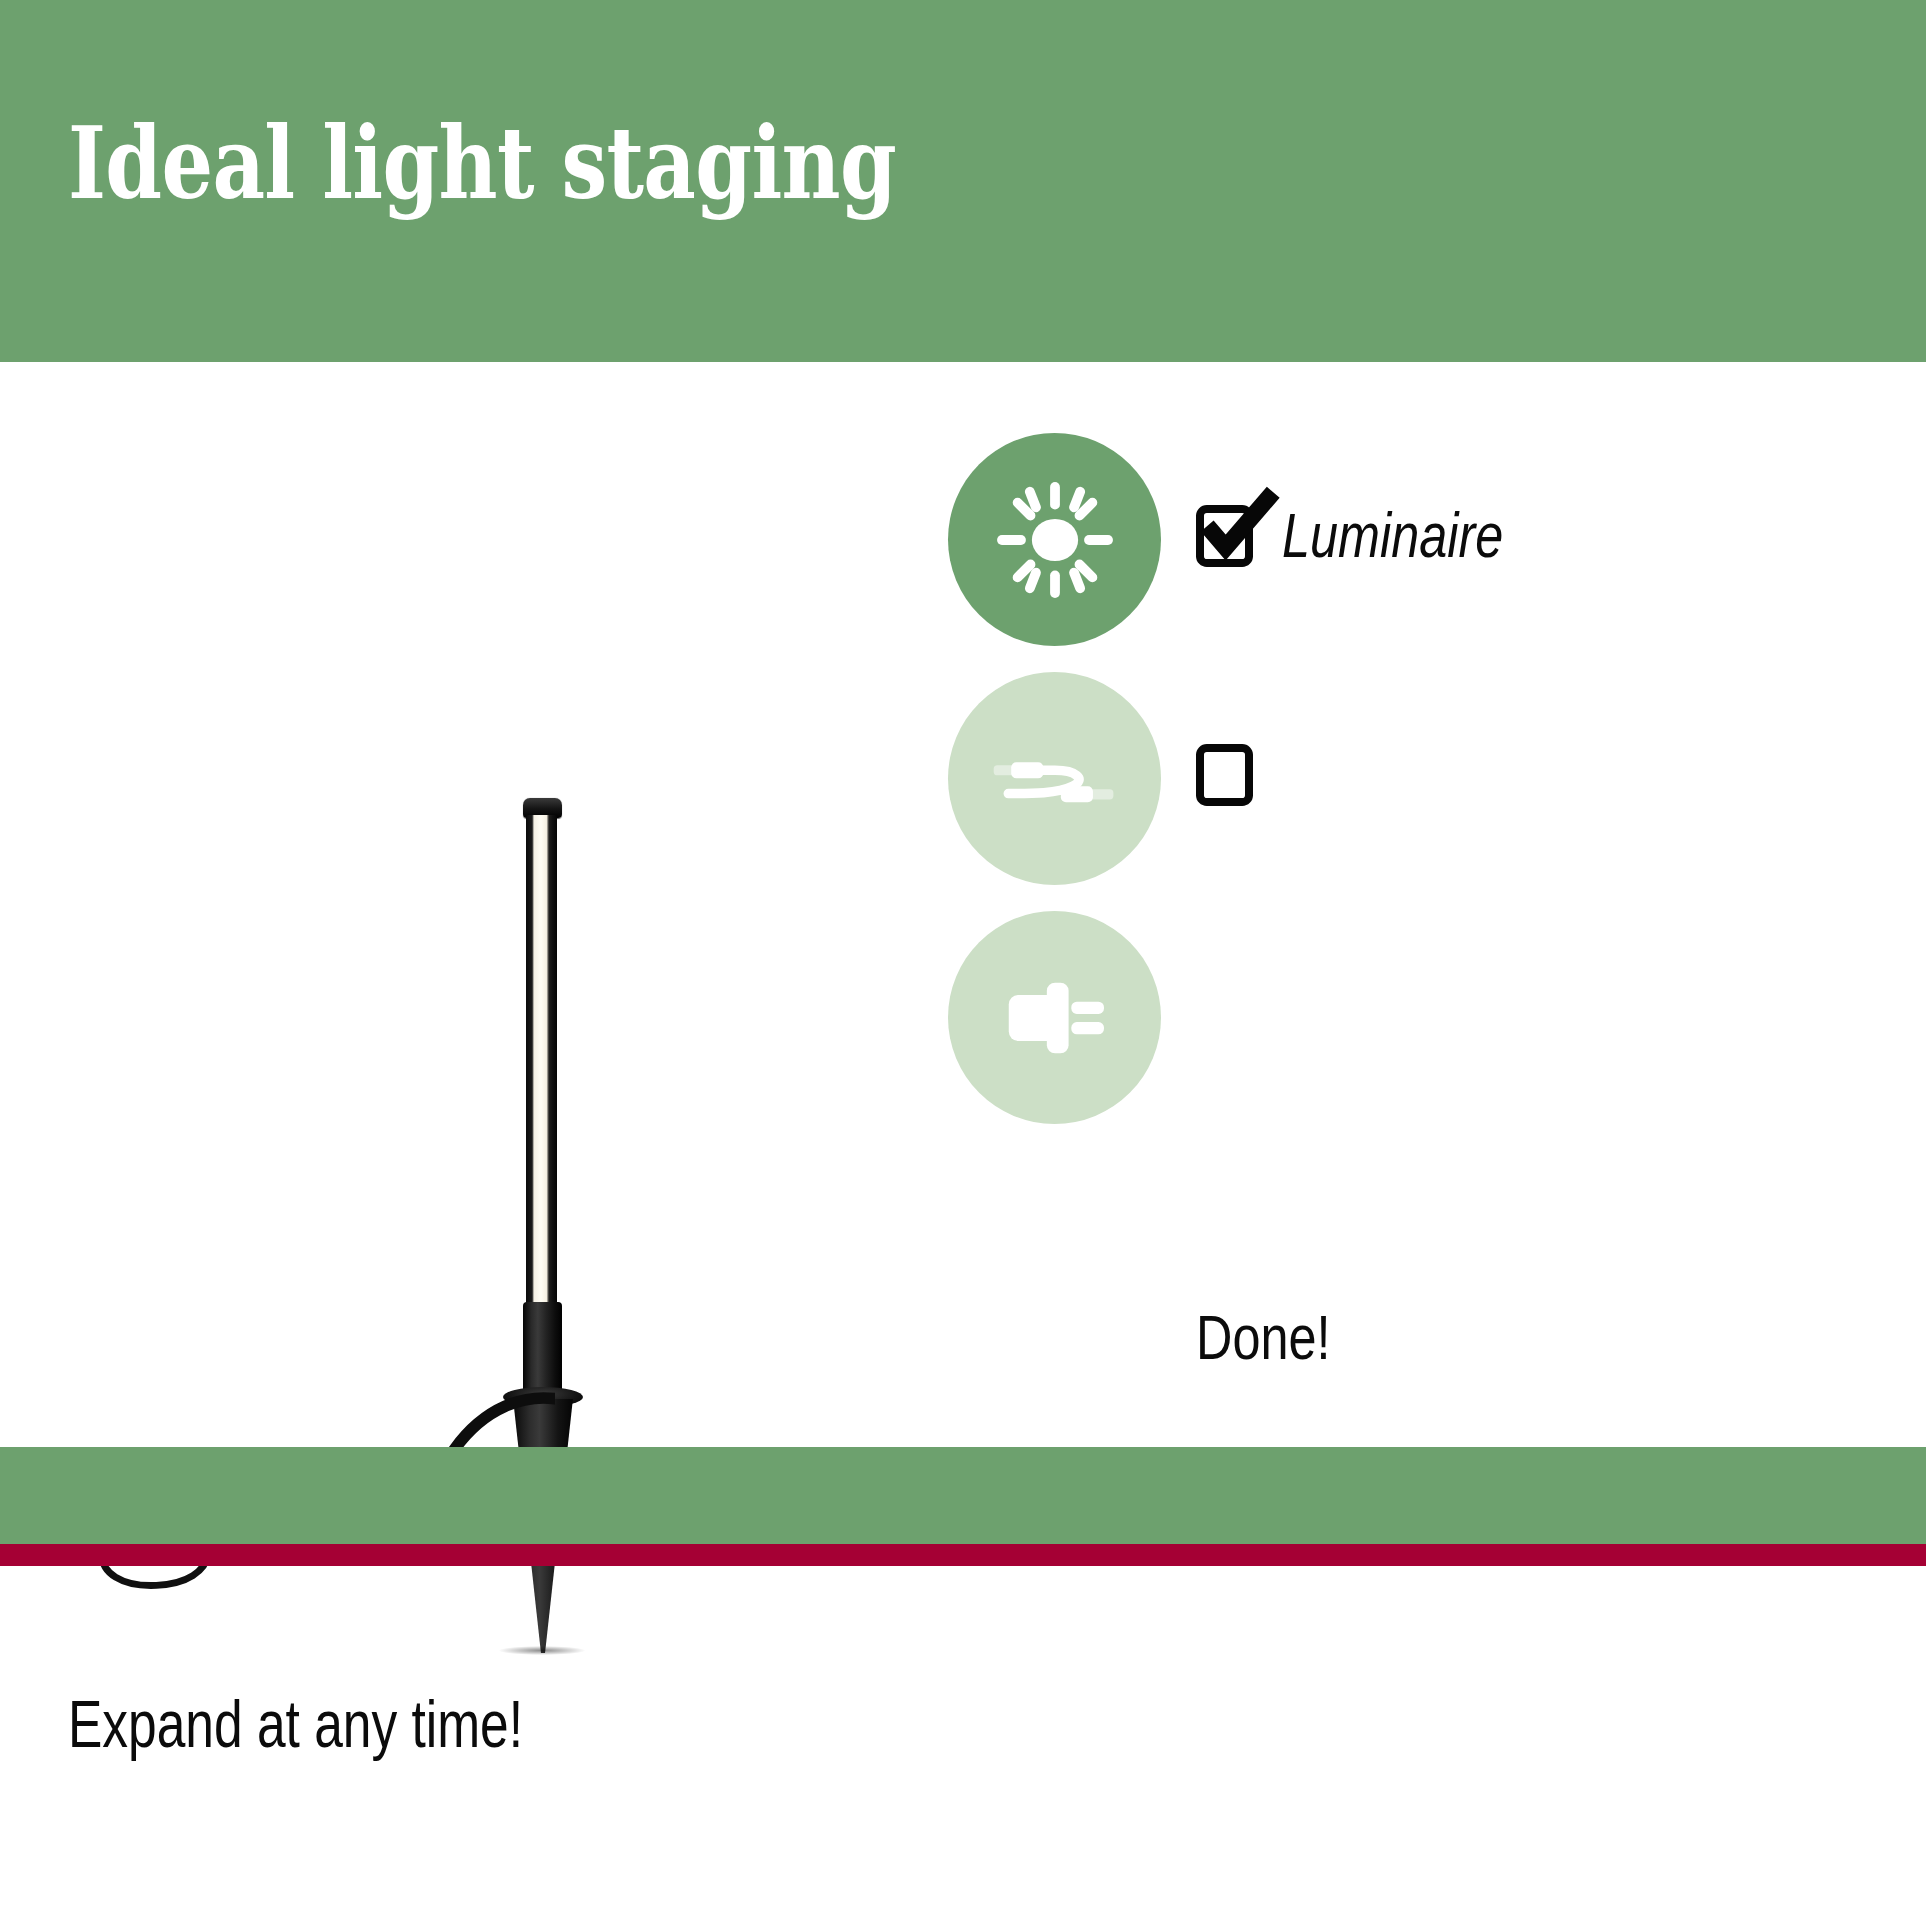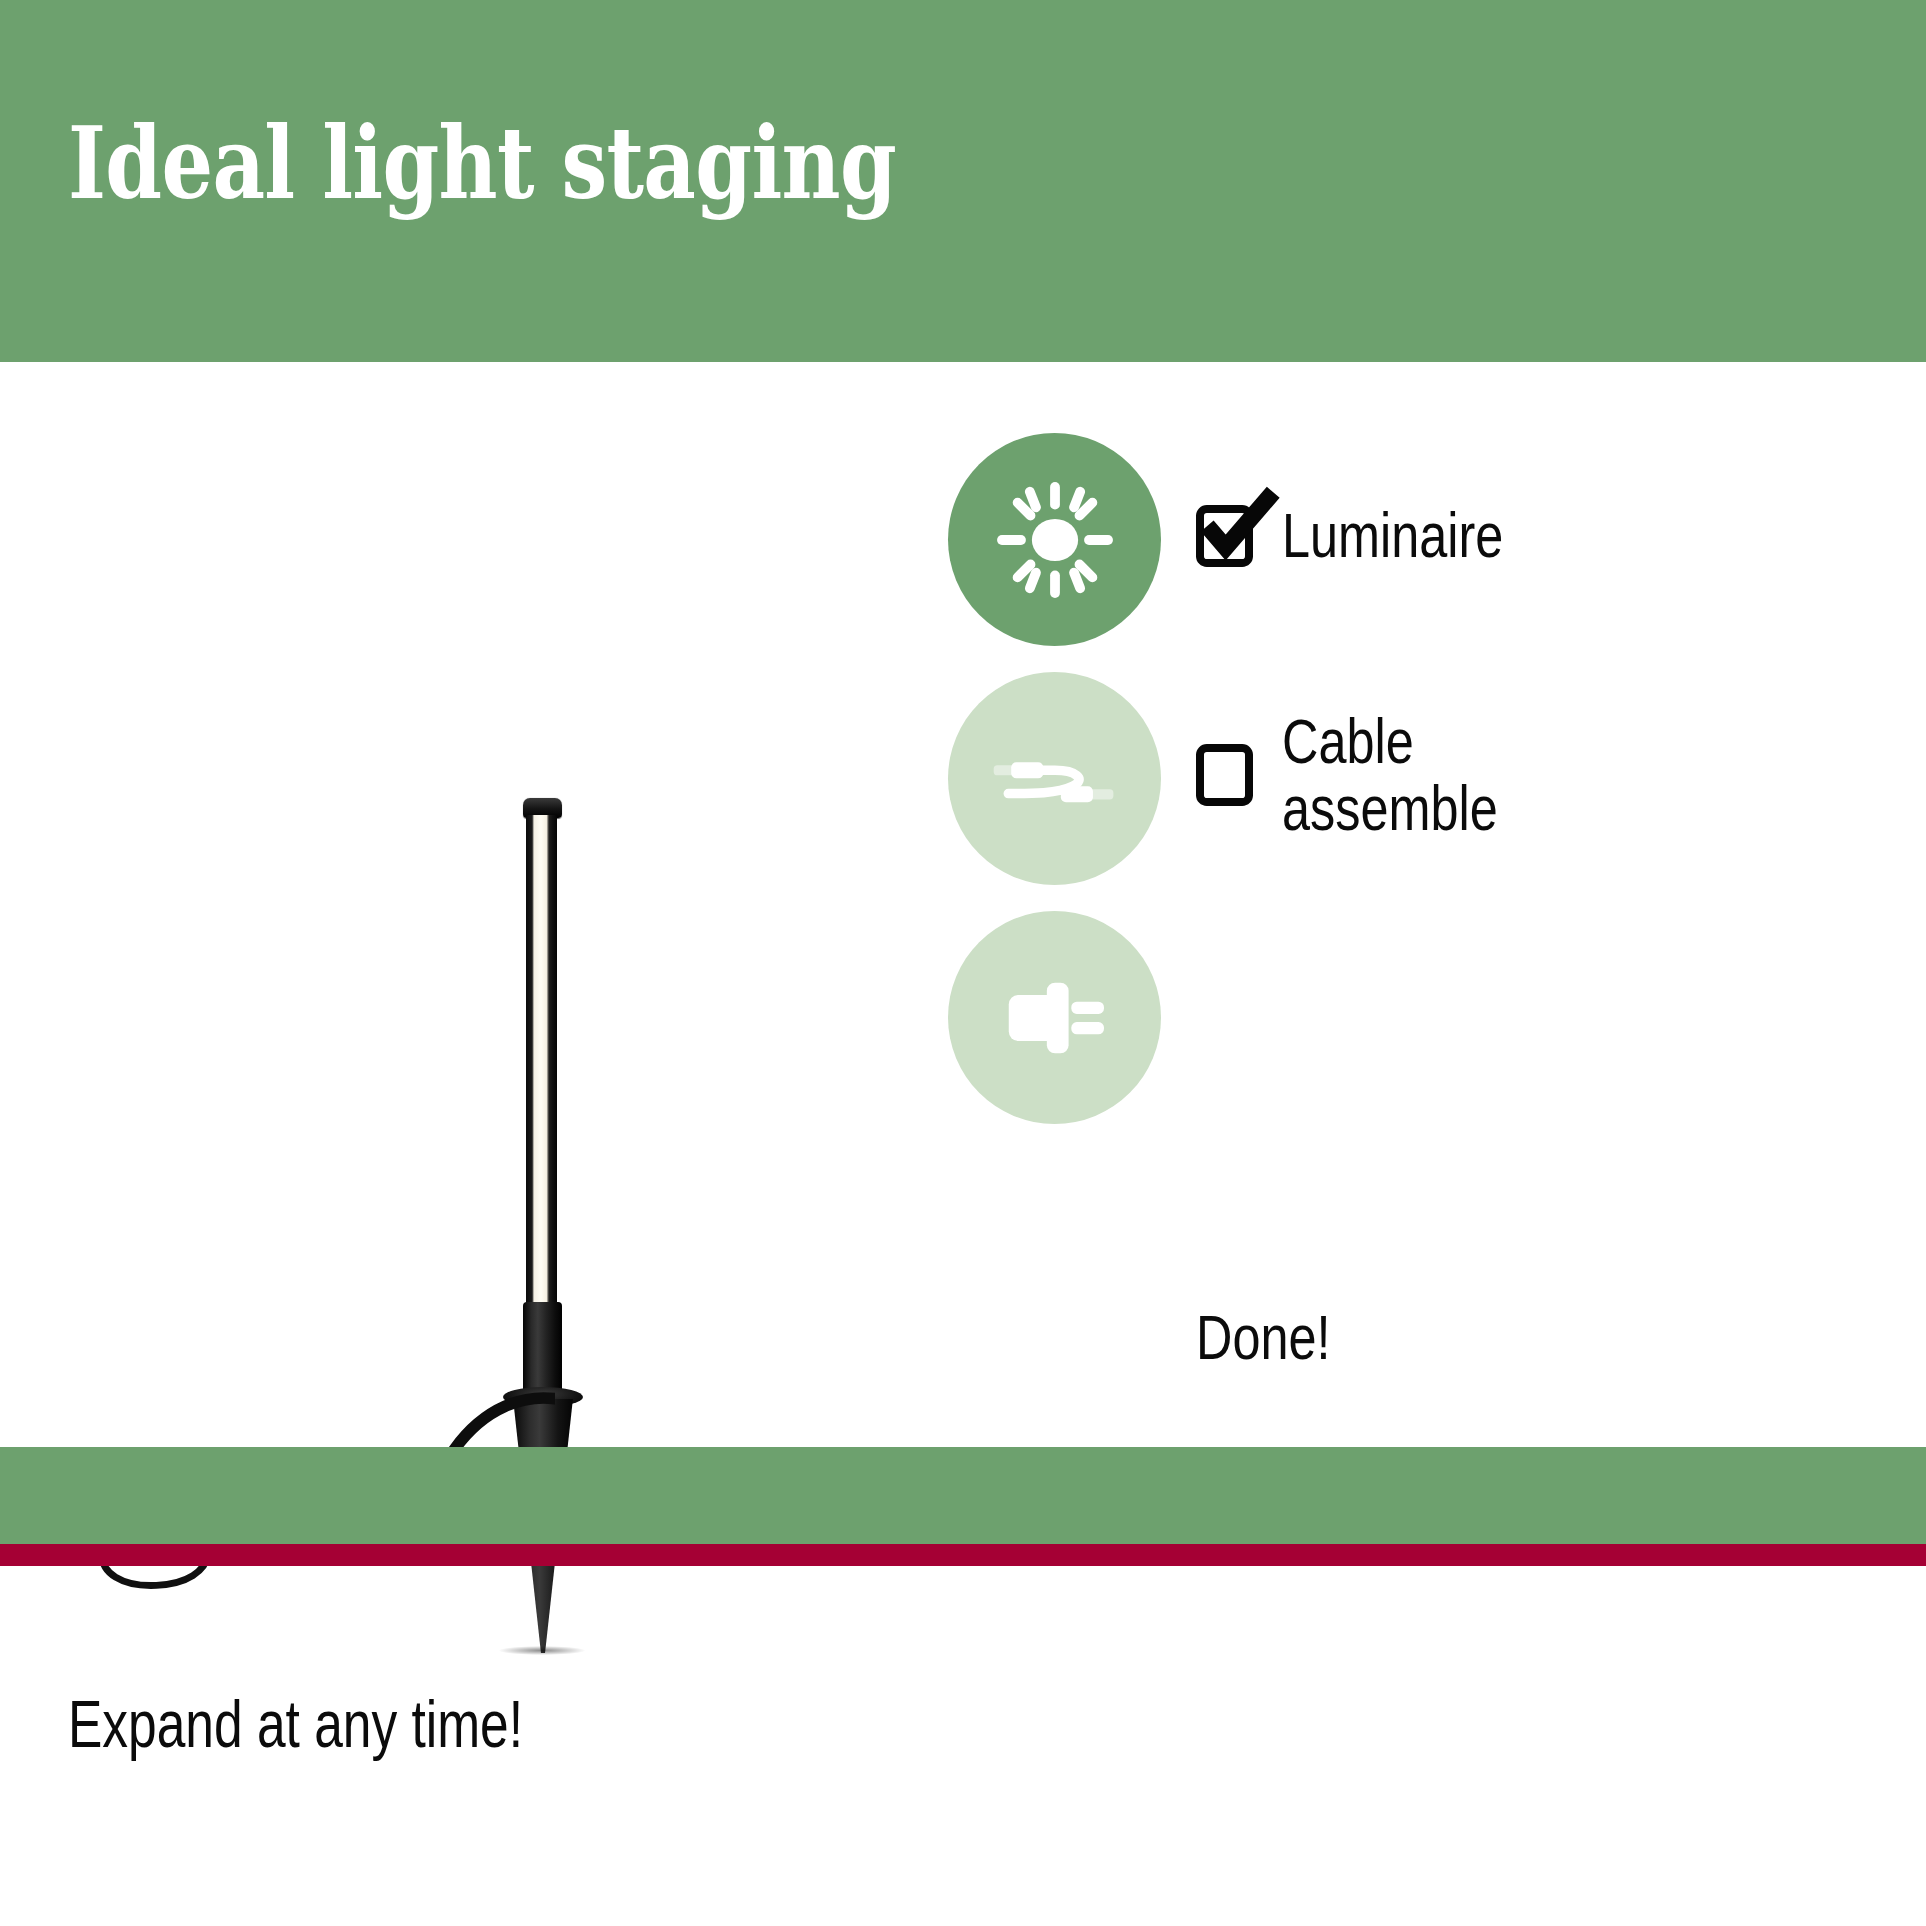--- a/index.html
+++ b/index.html
@@ -49,21 +49,21 @@
   .connector-ring{position:absolute;left:77px;top:1140px;width:17px;height:32px;
       background:repeating-linear-gradient(90deg,#3f6fae 0px,#3f6fae 2.3px,#2b5d9e 2.3px,#2b5d9e 4.6px);
       border-radius:3.1px;}
   .connector-nut{position:absolute;left:60px;top:1143px;width:20px;height:28px;
       background:repeating-linear-gradient(90deg,#232323 0px,#232323 2.3px,#3b3b3b 2.3px,#3b3b3b 4.6px);
       border-radius:3.9px;}
   .connector-strap{position:absolute;left:65px;top:1165px;width:116px;height:40px;}
 
   
   #checklist{position:absolute;left:948px;top:416px;width:925px;}
-  .check-row{position:relative;height:239px;}
+  .check-row{position:relative;height:239px;font-style:italic;}
   .icon-circle{position:absolute;left:0;top:17px;width:213px;height:213px;border-radius:50%;
       display:flex;align-items:center;justify-content:center;}
   .icon-circle.active{background:#6da16e;}
   .icon-circle.inactive{background:#ccdfc6;}
   .row-right{position:absolute;left:248px;top:0;height:239px;
       display:flex;align-items:center;gap:29px;}
   .checkbox{position:relative;width:57px;height:62px;flex:none;}
   .checkbox .box{position:absolute;left:0;top:0;width:57px;height:62px;
       border:8.5px solid #070707;border-radius:10.8px;box-sizing:border-box;background:#fff;}
   .checkbox .tick{position:absolute;left:1.5px;top:-18.5px;width:86px;height:80px;}
@@ -138,24 +138,20 @@
         <rect x="20" y="38.5" width="22" height="11" rx="3.5" fill="#ffffff"></rect>
         <rect x="8" y="40.5" width="14" height="7" rx="2.5" fill="#ffffff" opacity=".45"></rect>
         <rect x="54" y="55" width="22" height="11" rx="3.5" fill="#ffffff"></rect>
         <rect x="74" y="57" width="16" height="7" rx="2.5" fill="#ffffff" opacity=".45"></rect>
       </svg>
     </div>
     <div class="row-right">
       <div class="checkbox">
         <div class="box"></div>
       </div>
-      <div>
-        <div class="row-label">Cable</div>
-        <div class="row-label">assemble</div>
-      </div>
     </div>
   </div>
 
   <div class="check-row">
     <div class="icon-circle inactive">
       <svg width="136" height="136" viewBox="0 0 100 100">
         <rect x="16" y="33" width="40" height="34" rx="7" fill="#ffffff"></rect>
         <rect x="44" y="24" width="16" height="52" rx="6" fill="#ffffff"></rect>
         <rect x="62" y="38" width="24" height="9" rx="4" fill="#ffffff"></rect>
         <rect x="62" y="53" width="24" height="9" rx="4" fill="#ffffff"></rect>

